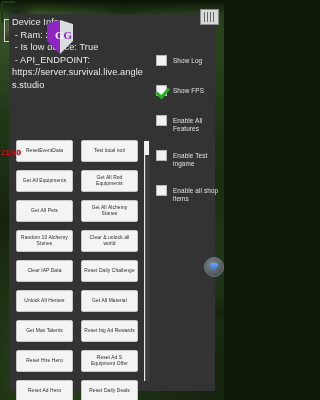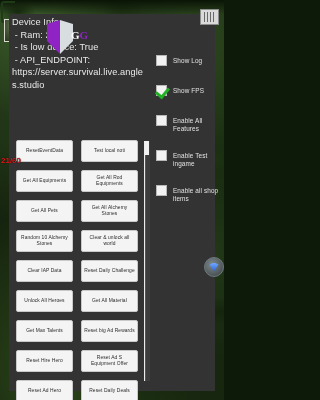--- a/index.html
+++ b/index.html
@@ -122,21 +122,20 @@
     position: absolute;
     left: 0; top: 9px;
     width: 33px;
     text-align: center;
     font-size: 11px;
     font-weight: bold;
     font-family: "Liberation Serif", serif;
     color: #ffffff;
     letter-spacing: 0px;
     line-height: 12px;
-    margin-left: 16px;
   }
   #gg-logo .gg-text span.g2 { color: #8f23c4; }
 
   
   #topright-icon {
     position: absolute;
     right: 5px; top: 9px;
     width: 19px; height: 16px;
     background: #d9d9d9;
     border: 1px solid #8d8d8d;
@@ -156,21 +155,20 @@
 
   
   #fps-counter {
     position: absolute;
     left: 1px; top: 148px;
     color: #e01b1b;
     font-size: 8px;
     font-weight: bold;
     z-index: 20;
     text-shadow: 0 0 1px #000;
-    margin-top: 8px;
   }
 
   
   #checkbox-column {
     position: absolute;
     left: 156px; top: 55px;
     width: 64px;
     z-index: 12;
   }
   .cb-row {

